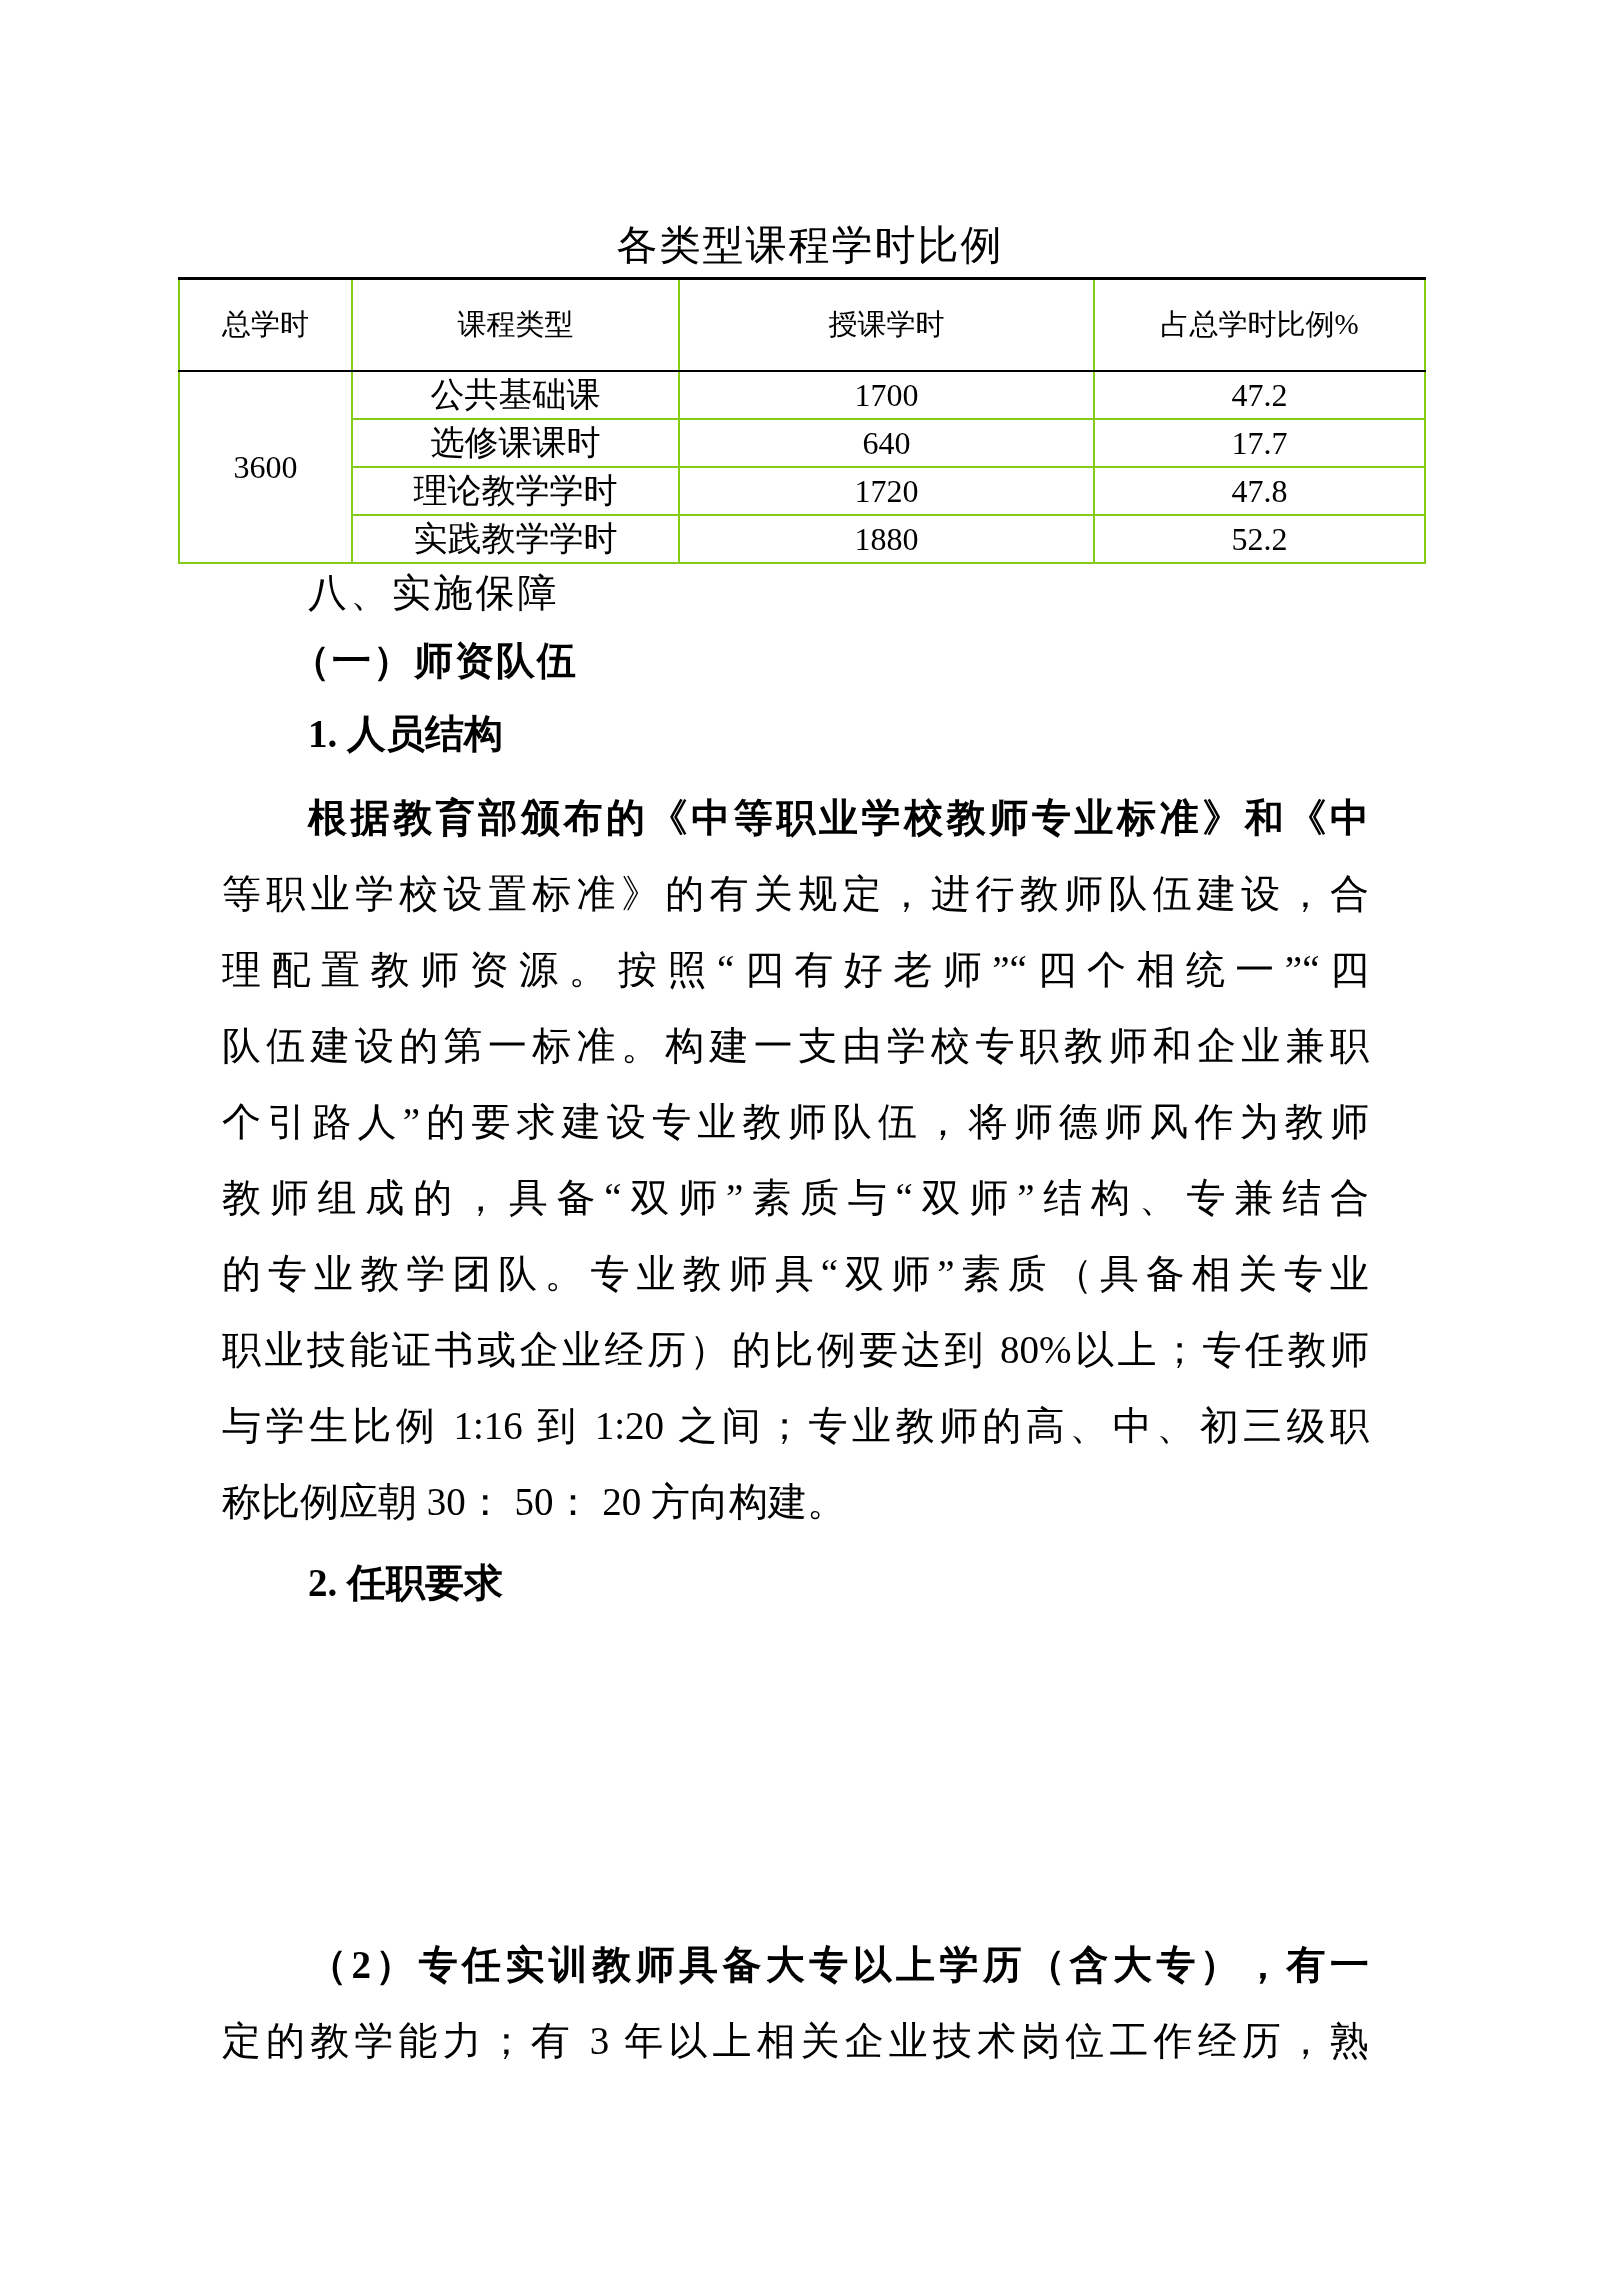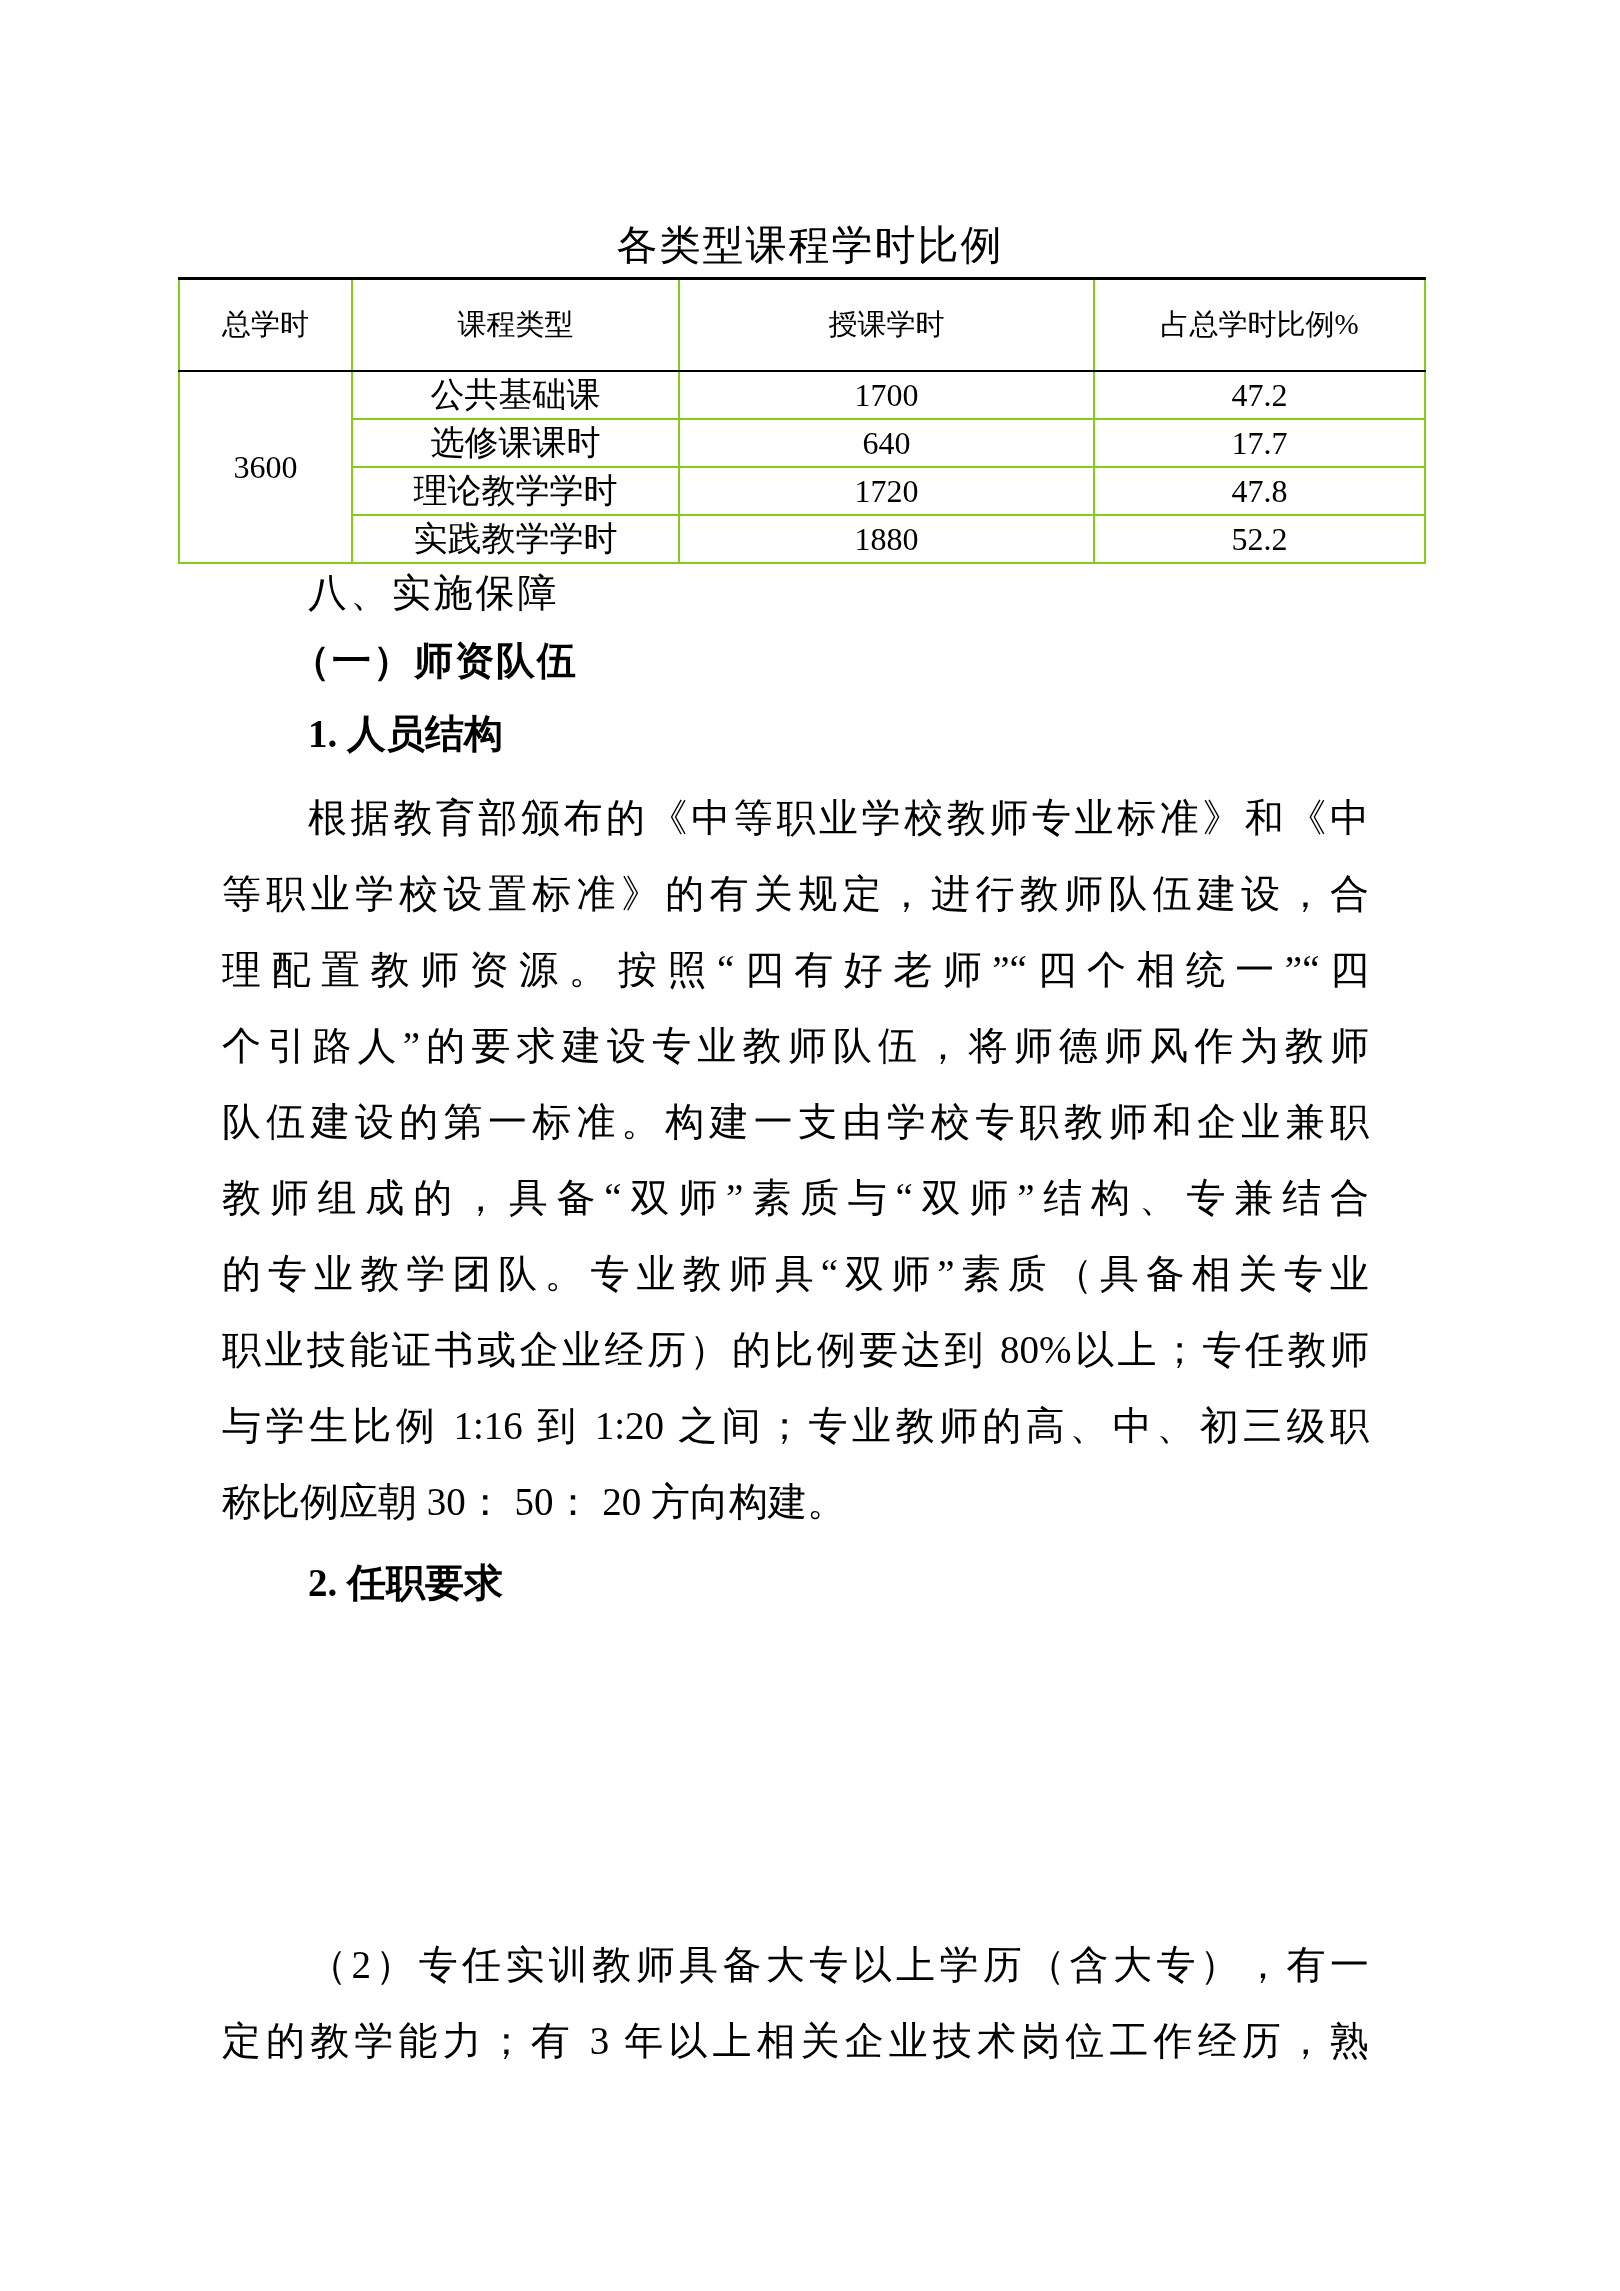--- a/index.html
+++ b/index.html
@@ -78,21 +78,21 @@
   #para-1 { top: 780px; }
   #para-2 { top: 1620px; }
   #para-3 { top: 1927px; }
   .line {
     height: 76px;
     line-height: 76px;
     text-align: justify;
     text-align-last: justify;
     white-space: normal;
   }
-  .line.first { text-indent: 86px; }
+  .line.first { text-indent: 86px; font-weight: bold; }
   .line.last  { text-align-last: left; }
 
   
   .page-number {
     position: absolute;
     top: 2130px; left: 222px;
     font-size: 41px;
     line-height: 43px;
     letter-spacing: 6.9px;
     white-space: nowrap;
@@ -146,22 +146,22 @@
   </table>
 
   <div class="h-line" id="h-section">八、实施保障</div>
   <div class="h-line" id="h-sub">（一）师资队伍</div>
   <div class="h-line" id="h-num1">1. 人员结构</div>
 
   <div class="para" id="para-1">
     <div class="line first">根据教育部颁布的《中等职业学校教师专业标准》和《中</div>
     <div class="line">等职业学校设置标准》的有关规定，进行教师队伍建设，合</div>
     <div class="line">理配置教师资源。按照“四有好老师”“四个相统一”“四</div>
+    <div class="line">队伍建设的第一标准。构建一支由学校专职教师和企业兼职</div>
     <div class="line">个引路人”的要求建设专业教师队伍，将师德师风作为教师</div>
-    <div class="line">队伍建设的第一标准。构建一支由学校专职教师和企业兼职</div>
     <div class="line">教师组成的，具备“双师”素质与“双师”结构、专兼结合</div>
     <div class="line">的专业教学团队。专业教师具“双师”素质（具备相关专业</div>
     <div class="line">职业技能证书或企业经历）的比例要达到 80%以上；专任教师</div>
     <div class="line">与学生比例 1:16 到 1:20 之间；专业教师的高、中、初三级职</div>
     <div class="line last">称比例应朝 30： 50： 20 方向构建。</div>
   </div>
 
   <div class="h-line" id="h-num2">2. 任职要求</div>
 
 

